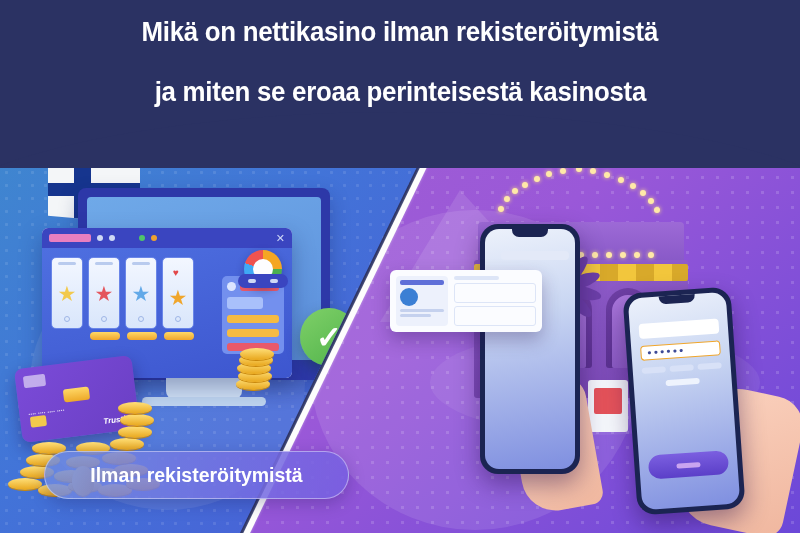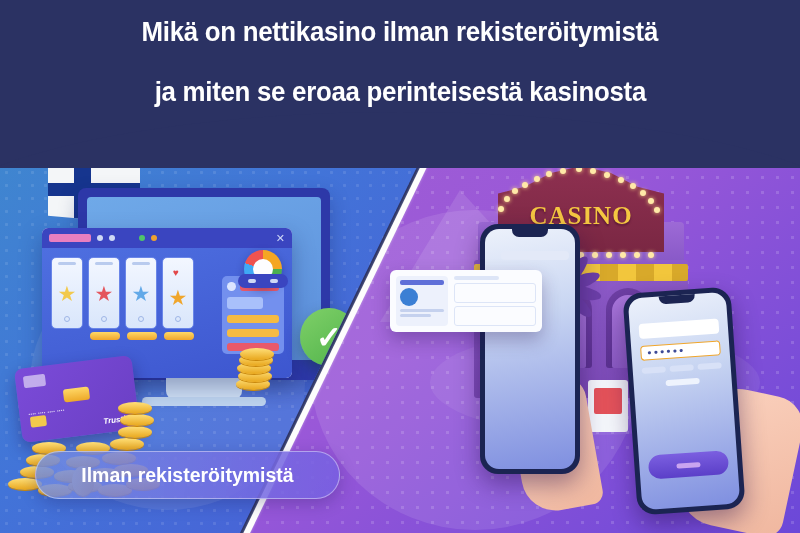--- a/index.html
+++ b/index.html
@@ -242,21 +242,21 @@
 
   
   .pill{
     position:absolute; bottom:34px; height:48px; border-radius:24px;
     display:flex; align-items:center; justify-content:center;
     border:1.5px solid rgba(255,255,255,.42);
     color:#ffffff; font-size:19.5px; font-weight:bold;
     box-shadow:0 5px 16px rgba(25,20,80,.25);
     z-index:8; white-space:nowrap;
   }
-  .pill-left{ left:35px; width:305px;
+  .pill-left{ left:44px; width:305px;
      background:linear-gradient(100deg, rgba(110,140,225,.82), rgba(120,95,225,.88)); }
   .pill-right{ left:425px; width:338px;
      background:linear-gradient(100deg, rgba(185,130,225,.72), rgba(140,95,225,.80)); }
   .pill .sep{ display:inline-block; width:5px; height:22px; background:#6b35d8;
      border-radius:2px; margin:0 8px; vertical-align:-3px;}
 </style>
 </head>
 <body>
 
 <div class="stage">
@@ -404,23 +404,20 @@
           <div class="arch" style="left:30px">
               <i></i>
             </div>
           <div class="arch" style="left:88px">
               <i></i>
             </div>
           <div class="arch" style="left:146px">
               <i></i>
             </div>
 
-          <div class="marquee">
-            <div class="lbl">CASINO</div>
-          </div>
           <div class="bulbs">
             <i class="bulb" style="left:8px;top:46px"></i>
               <i class="bulb" style="left:14px;top:36px"></i>
             <i class="bulb" style="left:22px;top:28px"></i>
               <i class="bulb" style="left:32px;top:22px"></i>
             <i class="bulb" style="left:44px;top:16px"></i>
               <i class="bulb" style="left:56px;top:11px"></i>
             <i class="bulb" style="left:70px;top:8px"></i>
               <i class="bulb" style="left:86px;top:6px"></i>
             <i class="bulb" style="left:100px;top:8px"></i>

